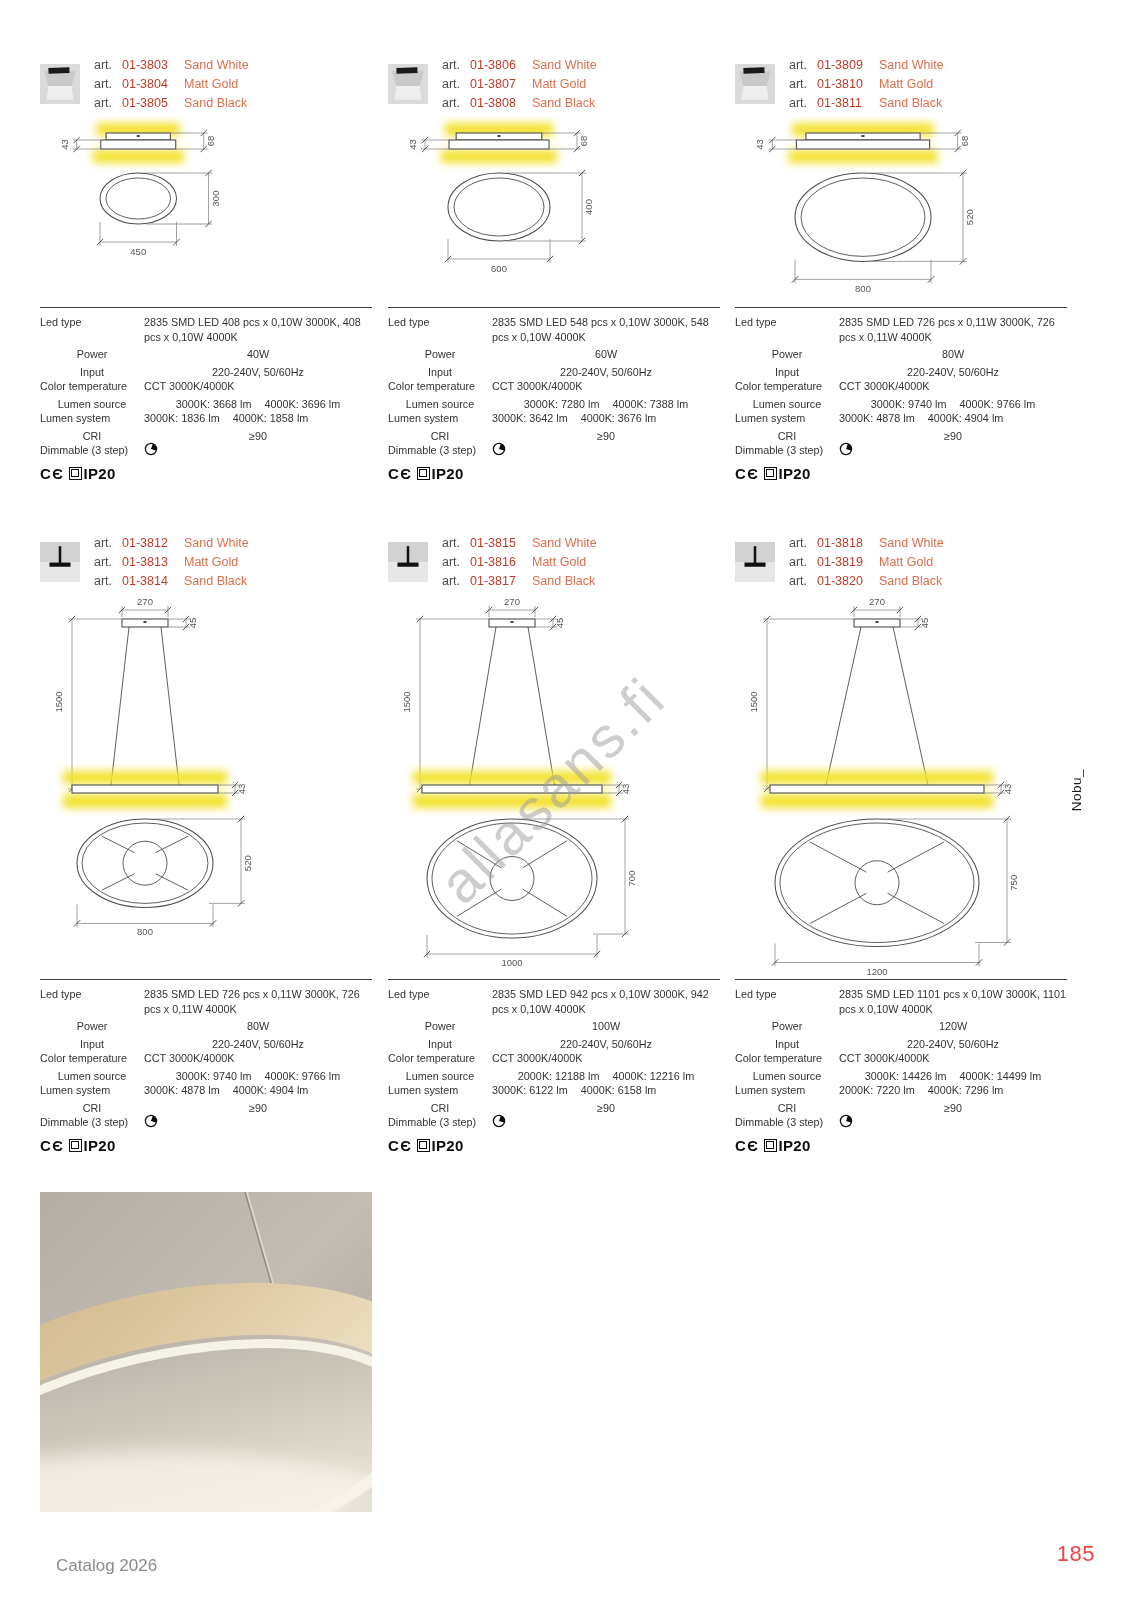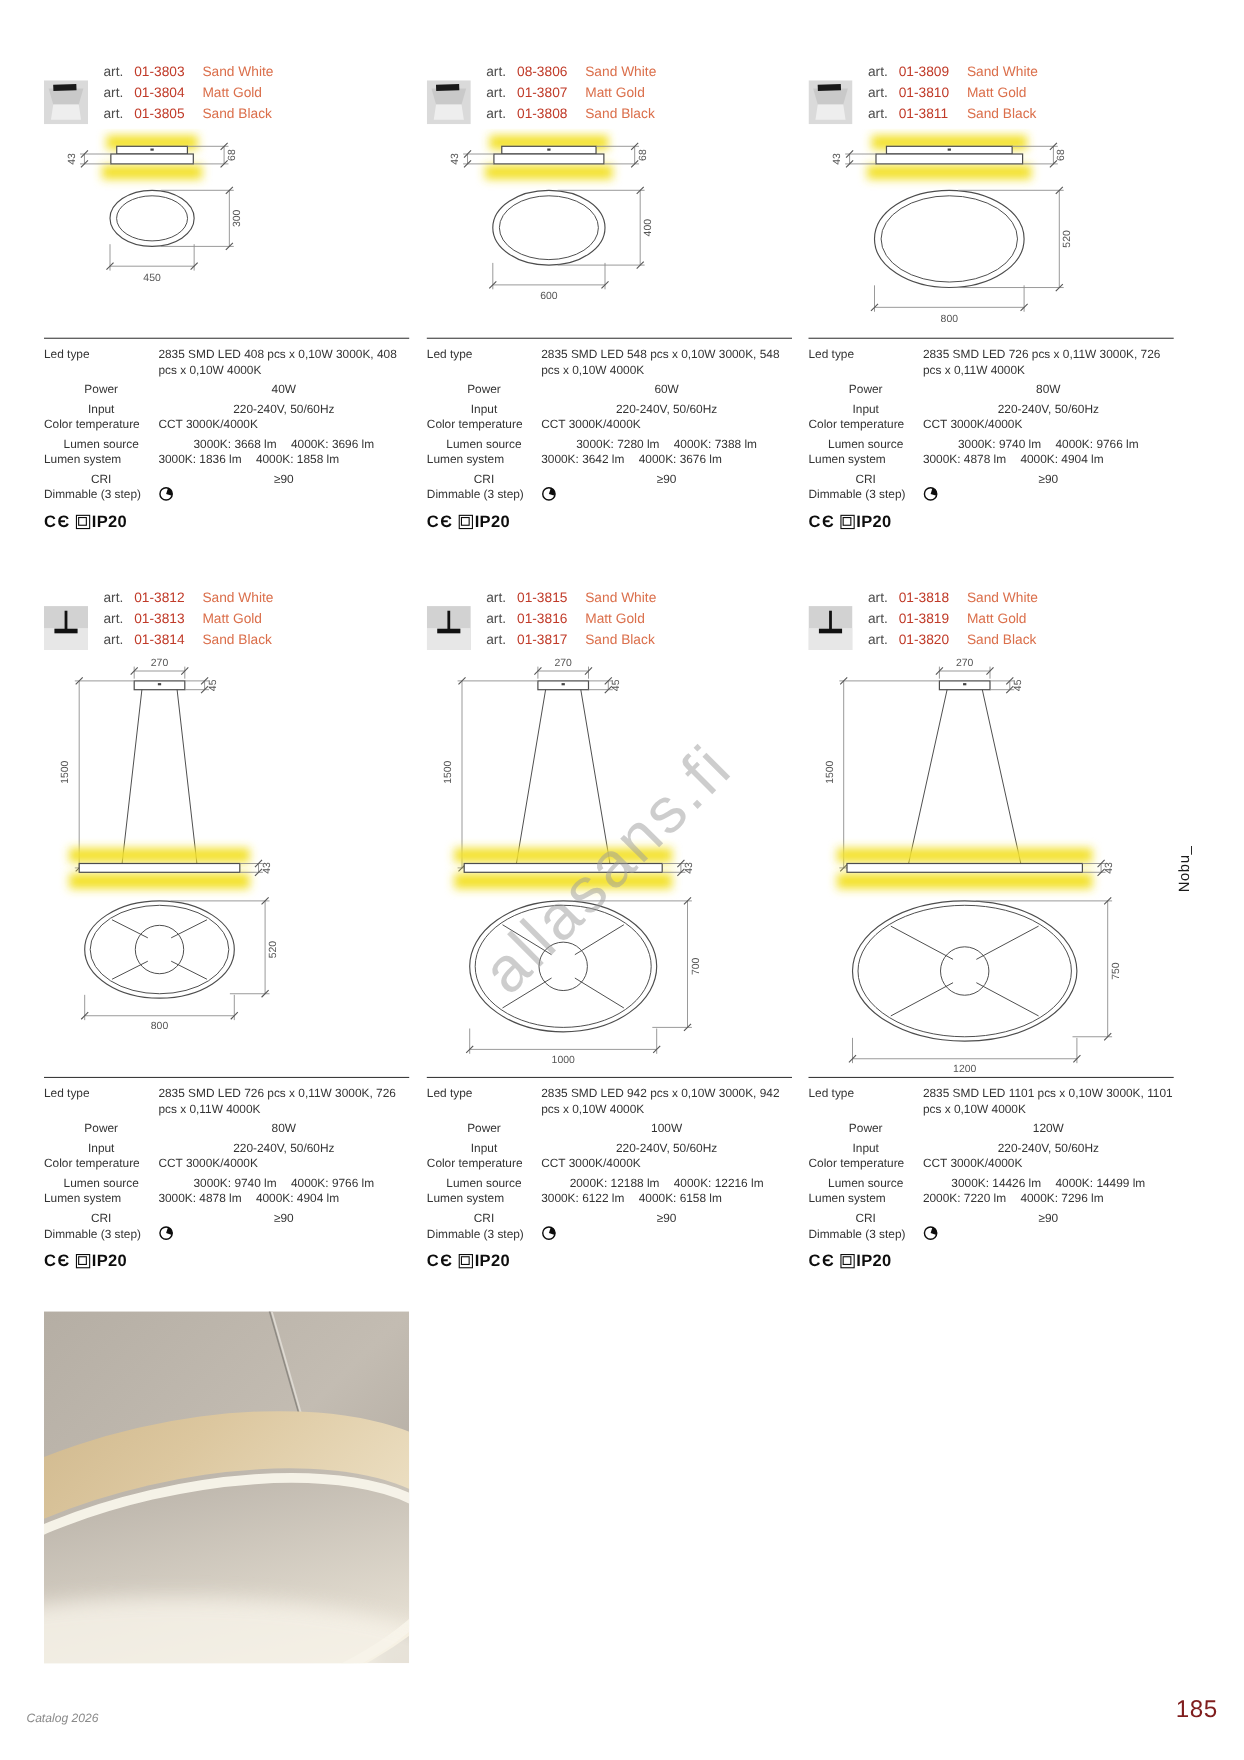--- a/index.html
+++ b/index.html
@@ -1,19 +1,19 @@
 <!DOCTYPE html>
 <html style="--art-num: #c03a28; --finish: #db6f4b; --glow: #f3e129;"><head>
 <meta charset="utf-8">
 <style>
   html,body{margin:0;padding:0;background:#888;}
   .page{position:relative;width:1131px;height:1600px;margin:0 auto;background:#fff;overflow:hidden;
         font-family:"Liberation Sans",sans-serif;color:#3a3a3a;}
   .cell{position:absolute;width:332px;}
-  .art-block{display:flex;align-items:flex-end;}
+  .art-block{display:flex;align-items:center;}
   .mount-icon{width:40px;height:40px;flex:0 0 40px;}
   .art-lines{margin-left:14px;padding-top:1px;}
   .art-line{display:flex;font-size:12.5px;line-height:19px;white-space:nowrap;}
   .art-label{color:#4d4d4d;width:28px;}
   .art-num{color:var(--art-num,#c03a28);font-weight:normal;width:62px;}
   .art-finish{color:var(--finish,#db6f4b);}
   .drawing{display:block;margin-top:4px;}
   .specs{margin-top:2px;border-top:1px solid #3c3c3c;padding-top:7px;font-size:10.8px;color:#333;}
   .spec-row{display:flex;line-height:14.5px;}
   .spec-row.gap{margin-top:3px;text-align:center;}
@@ -32,22 +32,22 @@
   .thin{fill:none;stroke:#4d4d4d;stroke-width:.9;}
   .dln{fill:none;stroke:#8c8c8c;stroke-width:.8;}
   .slsh{stroke:#555;stroke-width:1;}
   .dtx{font-size:9.5px;fill:#555;font-family:"Liberation Sans",sans-serif;}
   .glow{fill:var(--glow,#f3e129);}
   .watermark{position:absolute;left:552px;top:790px;transform:translate(-50%,-50%) rotate(-45deg);
      font-size:58px;color:#9d9d9d;opacity:.5;letter-spacing:3px;white-space:nowrap;z-index:6;pointer-events:none;}
   .series-tab{position:absolute;left:1076px;top:790px;transform:translate(-50%,-50%) rotate(-90deg);
      font-size:13.5px;color:#1a1a1a;letter-spacing:.5px;white-space:nowrap;}
   .photo{position:absolute;left:40px;top:1192px;width:332px;height:320px;overflow:hidden;}
-  .footer-left{position:absolute;left:24px;top:1556px;font-size:11px;color:#8a8a8a;font-style:italic;}
-  .page-number{position:absolute;right:24px;top:1541px;font-size:22px;color:#7f1d1d;font-weight:500;letter-spacing:.5px;}
+  .footer-left{position:absolute;left:56px;top:1556px;font-size:17px;color:#8a8a8a;}
+  .page-number{position:absolute;right:36px;top:1541px;font-size:22px;color:#ef4444;font-weight:500;letter-spacing:.5px;}
 </style>
 </head>
 <body>
 
 <svg width="0" height="0" style="position:absolute" aria-hidden="true">
   <defs>
       <filter id="gblur" x="-40%" y="-120%" width="180%" height="340%">
         <feGaussianBlur stdDeviation="4.2"></feGaussianBlur>
       </filter>
     </defs>
@@ -175,21 +175,21 @@
               <rect width="38" height="38" fill="#dadada"></rect>
               <polygon points="4,7 34,7 30,21 8,21" fill="#c9c9c9"></polygon>
               <polygon points="8,21 30,21 32,34 6,34" fill="#eeeeee"></polygon>
               <rect x="8" y="3.5" width="20" height="5.5" fill="#1a1a1a" transform="rotate(-2 18 6)"></rect>
             </svg>
       </span>
 
       <div class="art-lines">
         <div class="art-line">
           <span class="art-label">art.</span>
-          <span class="art-num">08-3806</span>
+          <span class="art-num">01-3806</span>
           <span class="art-finish">Sand White</span>
         </div>
         <div class="art-line">
           <span class="art-label">art.</span>
           <span class="art-num">01-3807</span>
           <span class="art-finish">Matt Gold</span>
         </div>
         <div class="art-line">
           <span class="art-label">art.</span>
           <span class="art-num">01-3808</span>

